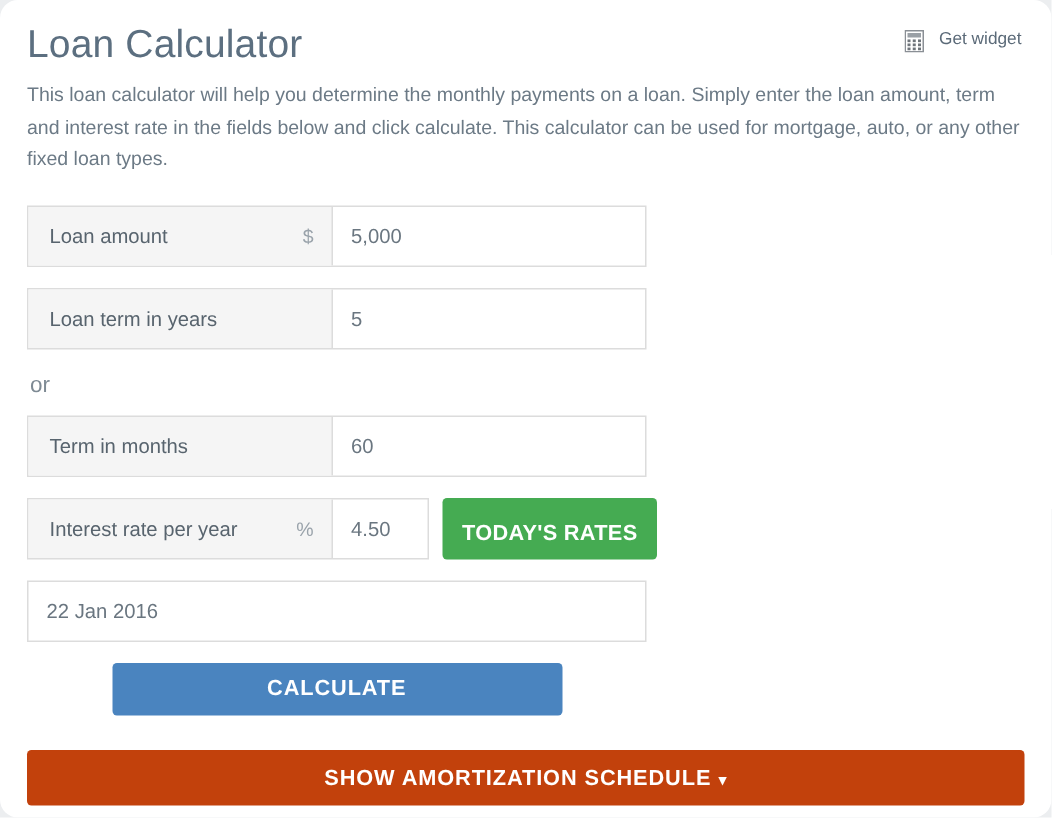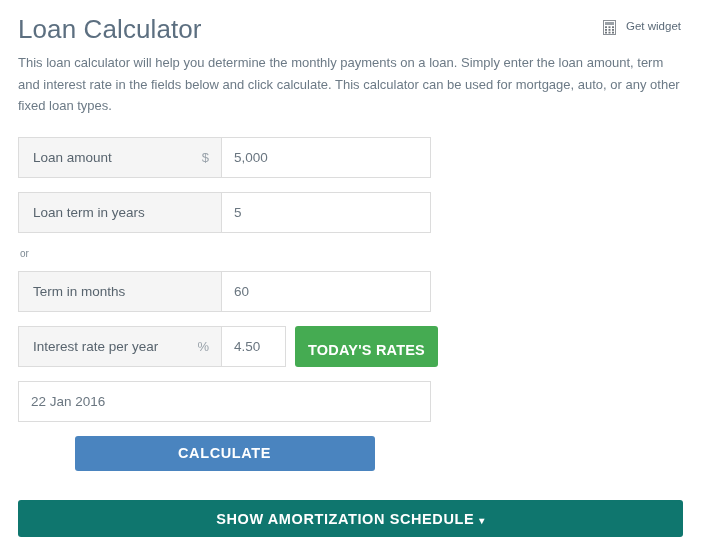--- a/index.html
+++ b/index.html
@@ -13,20 +13,21 @@
     font-family: "Liberation Sans", sans-serif;
     overflow: hidden;
   }
   .page {
     position: relative;
     width: 701px;
     height: 545px;
     background: #ffffff;
     box-sizing: border-box;
     padding: 0 18px;
+    border-radius: 12px;
   }
 
   
   .header-row {
     position: relative;
     padding-top: 12px;
   }
   .page-title {
     font-size: 26px;
     font-weight: normal;
@@ -121,21 +122,21 @@
     outline: none;
     background: transparent;
     font-family: "Liberation Sans", sans-serif;
     font-size: 13.5px;
     color: #6a7680;
     padding: 0 12px;
     width: 100%;
     box-sizing: border-box;
   }
   .or-text {
-    font-size: 10px;
+    font-size: 15px;
     color: #7e8a94;
     margin: 15px 0 12px 2px;
   }
   .rates-btn {
     margin-left: 9px;
     background: #45ab52;
     border: none;
     border-radius: 3px;
     color: #ffffff;
     font-family: "Liberation Sans", sans-serif;
@@ -214,21 +215,21 @@
     color: #3d4b57;
   }
 
   
   .amort-btn {
     position: absolute;
     left: 18px;
     right: 18px;
     bottom: 8px;
     height: 37px;
-    background: #0f766e;
+    background: #c2410c;
     border: none;
     border-radius: 3px;
     color: #ffffff;
     font-family: "Liberation Sans", sans-serif;
     font-size: 14.5px;
     font-weight: bold;
     letter-spacing: 0.6px;
     cursor: pointer;
   }
   .caret {

